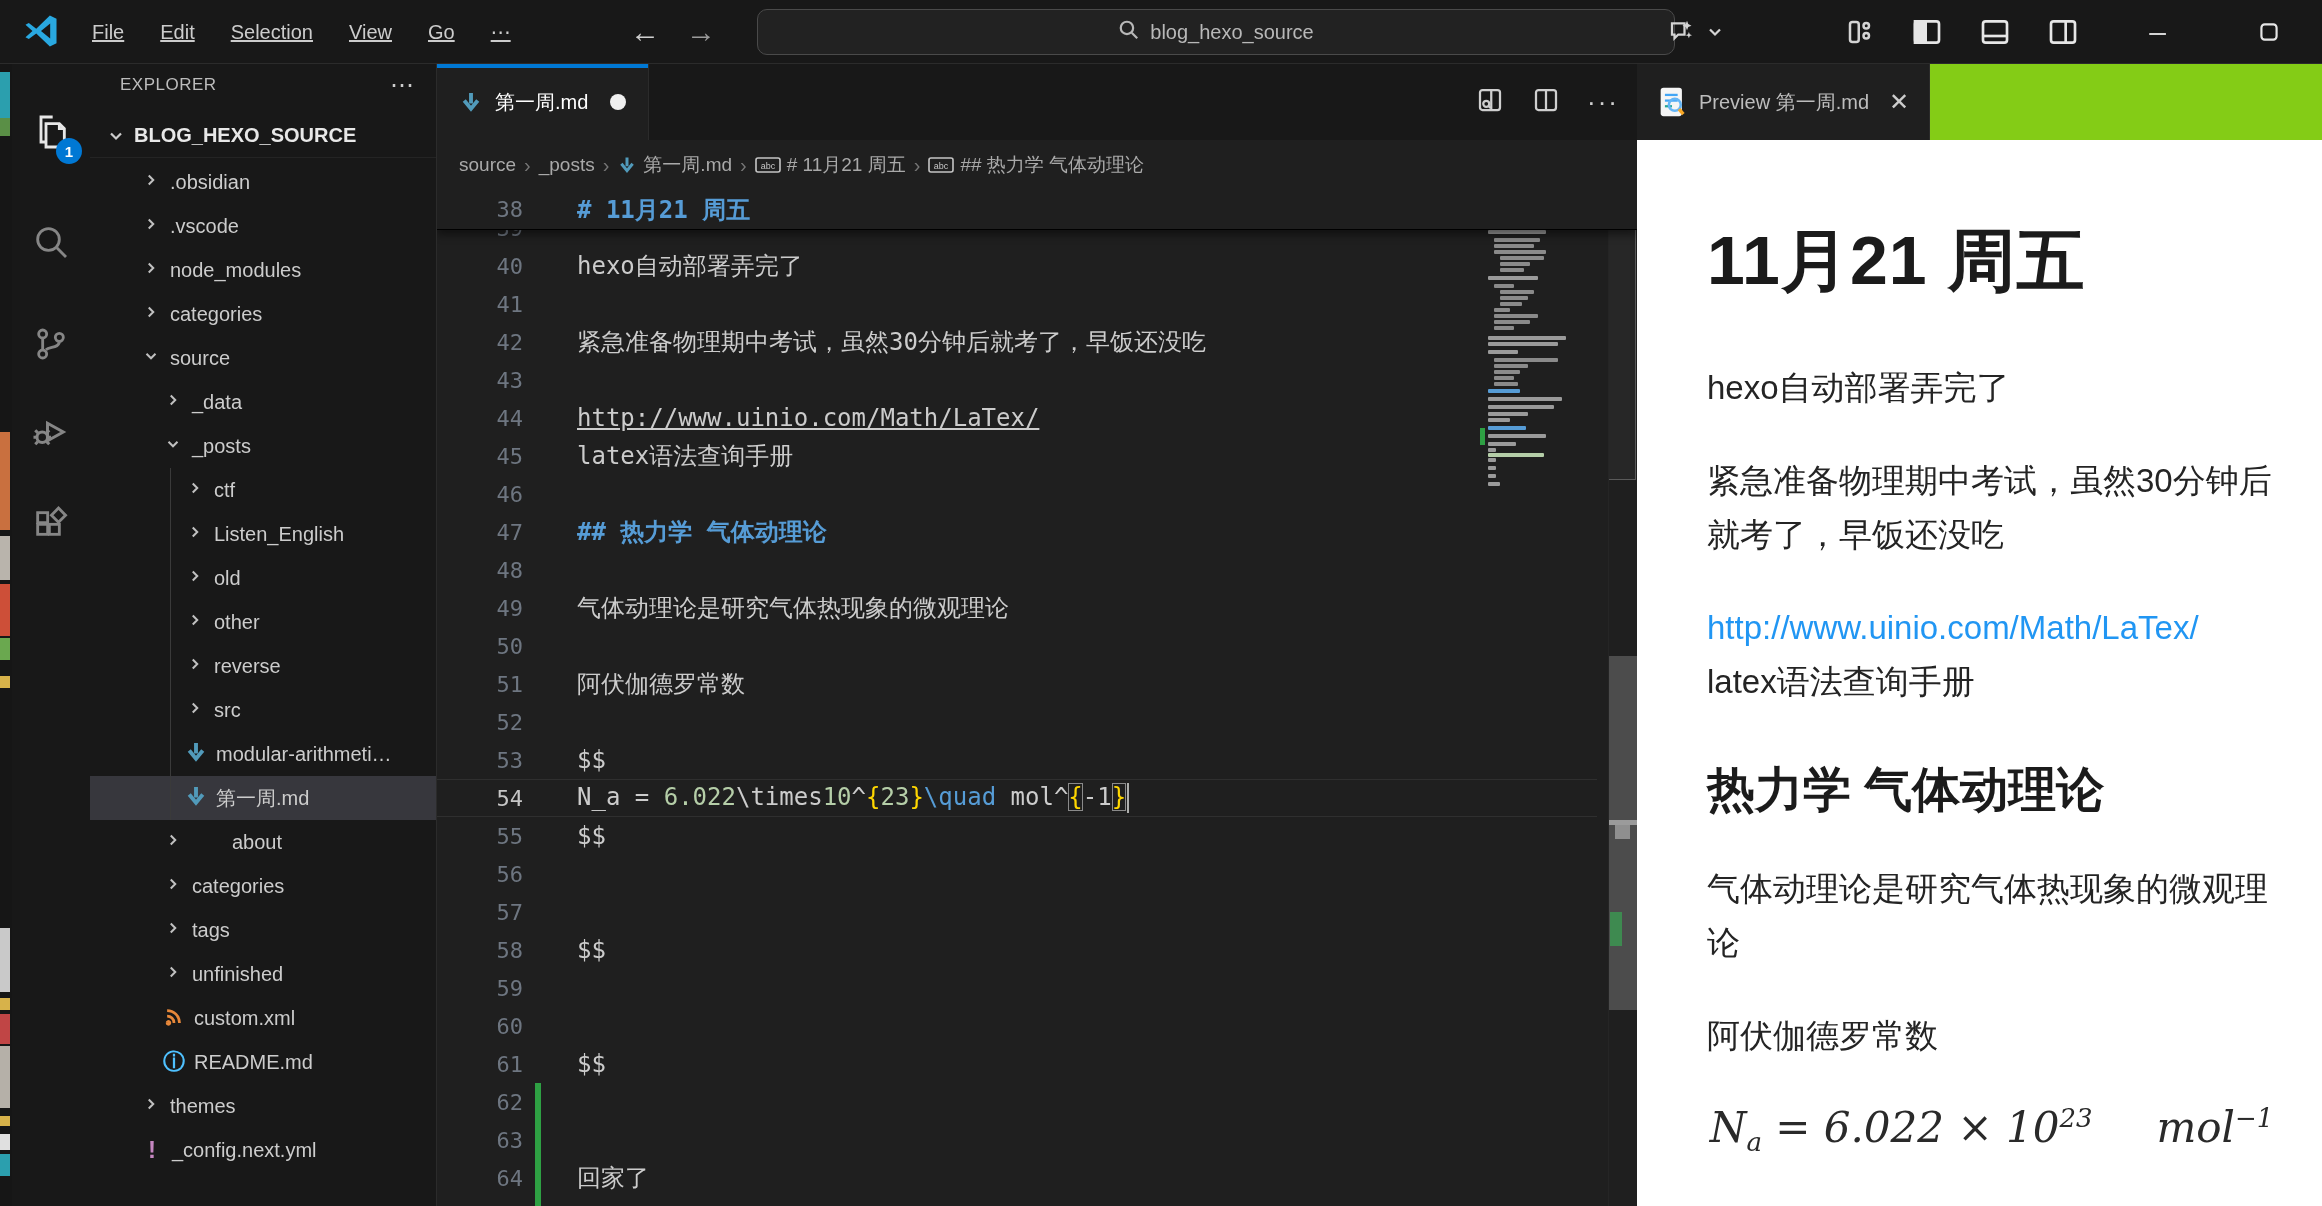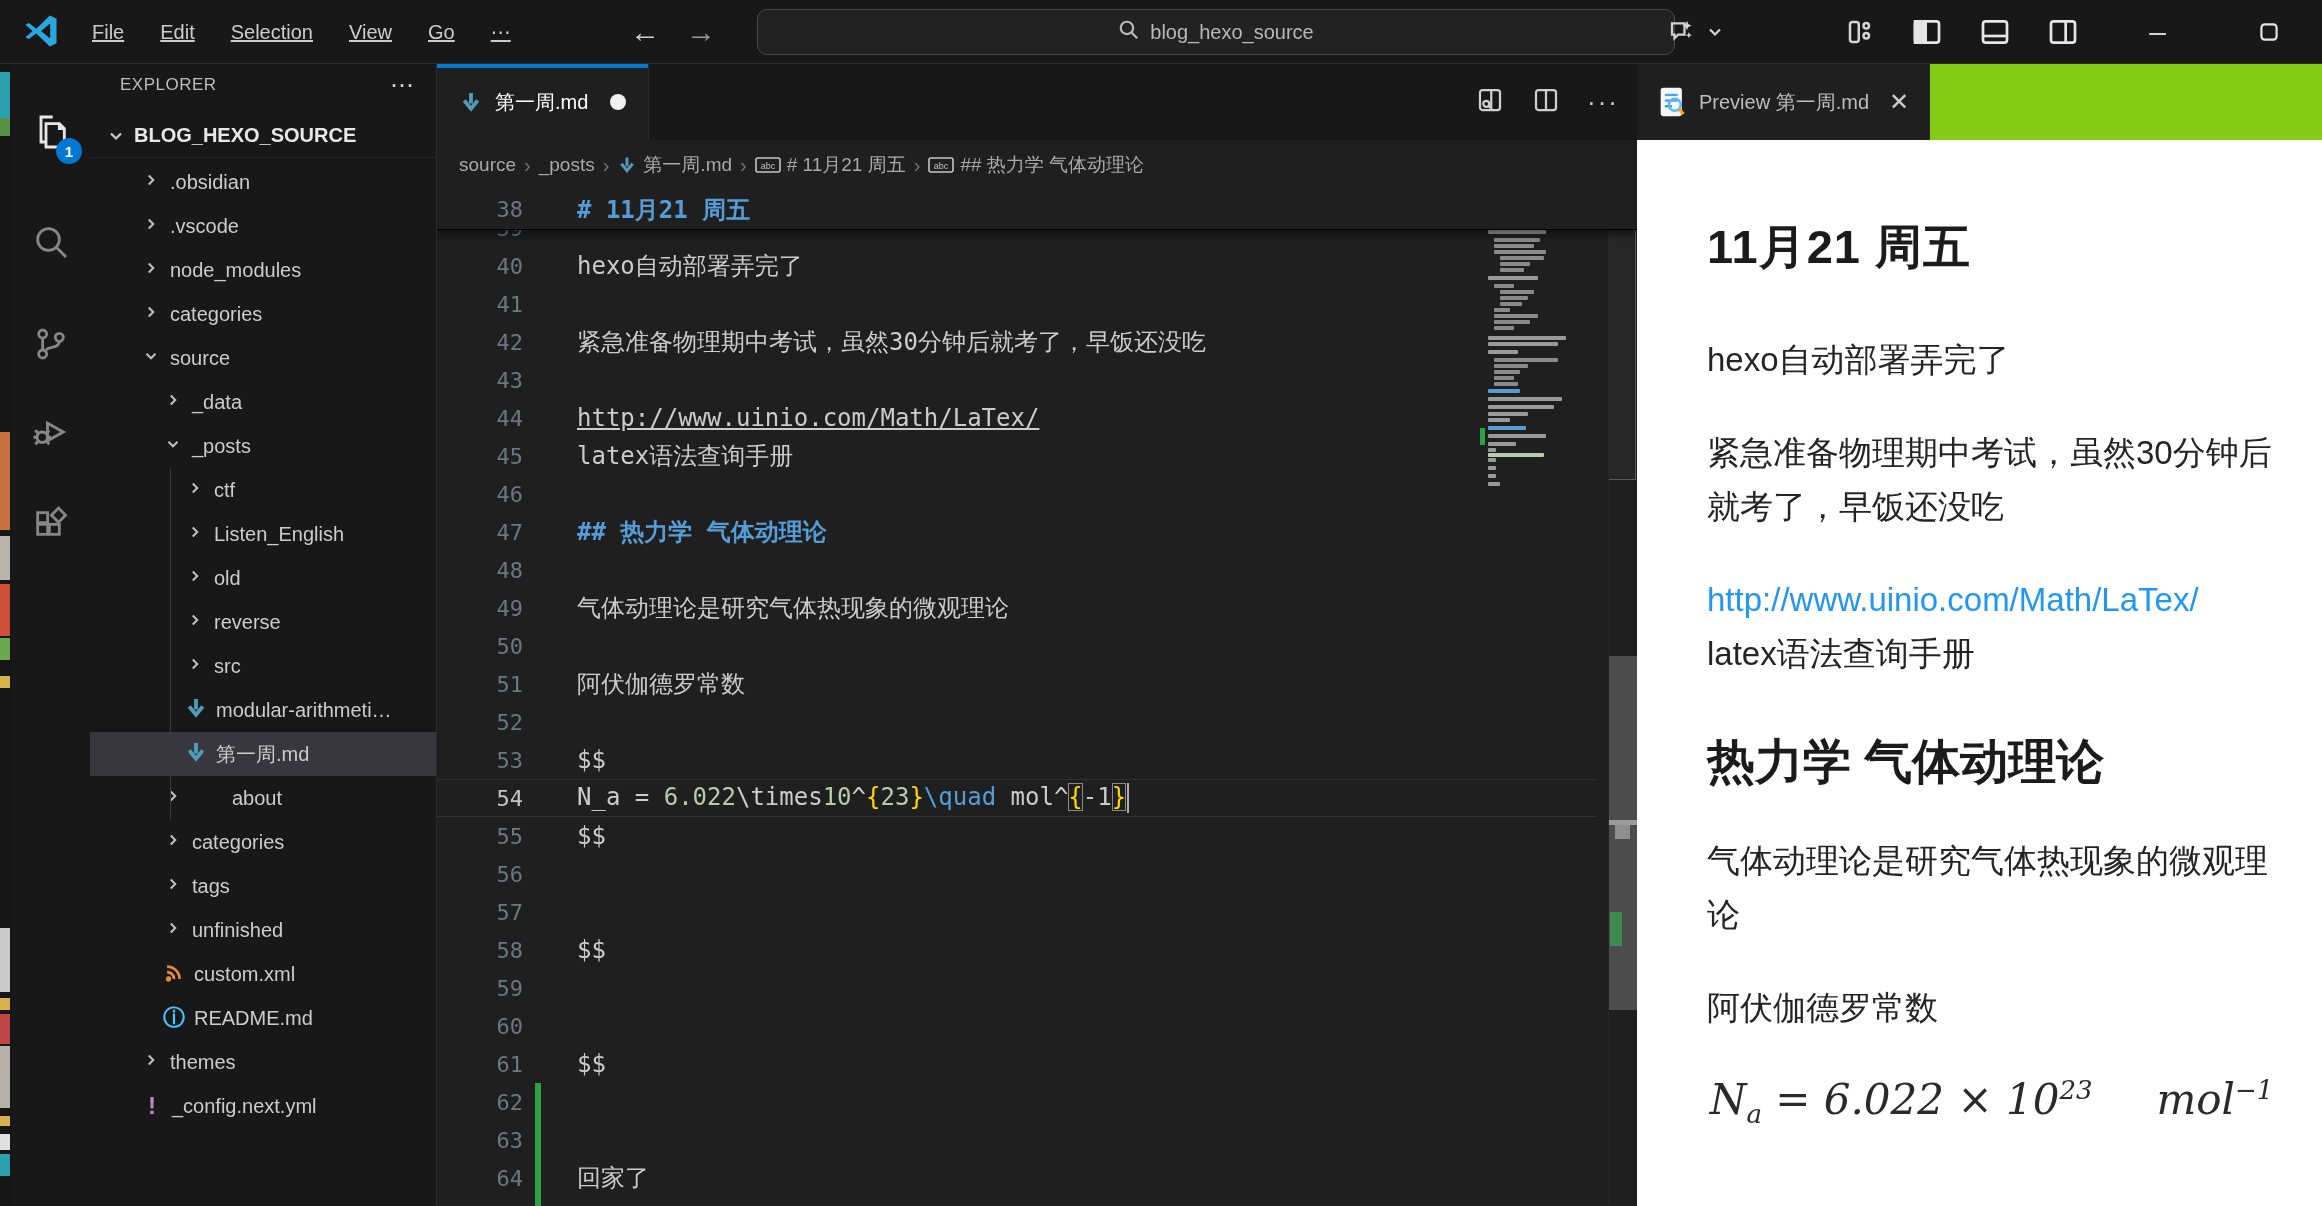--- a/index.html
+++ b/index.html
@@ -80,21 +80,21 @@
   .sc-knob { position:absolute; left:6px; top:635px; width:15px; height:14px; background:#8f8f8f; }
   .sc-green { position:absolute; left:1px; top:722px; width:12px; height:34px; background:#3e8a50; }
 
   
   .preview { position:absolute; left:1637px; top:64px; width:685px; height:1142px; background:#181818; }
   .pv-tabbar { position:absolute; left:0; top:0; width:100%; height:76px; background:#84cc16; display:flex; }
   .pv-tab { height:76px; background:#1f1f1f; display:flex; align-items:center; gap:12px; padding:0 20px; border-right:1px solid #2b2b2b; }
   .pv-title { color:#bdbdbd; font-size:20px; }
   .pv-close { color:#cccccc; font-size:24px; margin-left:8px; }
   .pv-content { position:absolute; left:0; top:76px; width:100%; height:1066px; background:#ffffff; color:#242424; padding:60px 46px 0 70px; overflow:hidden; }
-  .pv-content h1 { font-size:47px; color:#1b1b1b; letter-spacing:1px; margin:16px 0 54px 0; font-weight:bold; }
+  .pv-content h1 { font-size:68px; color:#1b1b1b; letter-spacing:1px; margin:16px 0 54px 0; font-weight:bold; }
   .pv-content h2 { font-size:48px; color:#1b1b1b; margin:50px 0 40px 0; font-weight:bold; }
   .pv-content p { font-size:33px; line-height:1.62; margin:0 0 40px 0; }
   .pv-content a { color:#2196f3; text-decoration:none; }
   .formula { font-family:"DejaVu Serif","Liberation Serif",serif; font-style:italic; font-size:42px; text-align:center; color:#2a2a2a; margin:14px 0 56px 0; }
   .formula sup { font-size:26px; } .formula sub { font-size:26px; }
   .fq { display:inline-block; width:64px; }
 </style>
 </head>
 <body>
 
@@ -295,20 +295,26 @@
           <span class="chev"><svg width="18" height="18" viewBox="0 0 16 16" fill="none" stroke="#c0c0c0" stroke-width="1.8">
               <polyline points="6,4 10,8 6,12"></polyline>
             </svg></span>
           <span>Listen_English</span>
         </div>
         <div class="tree-item" style="padding-left: 94px;">
           <span class="chev"><svg width="18" height="18" viewBox="0 0 16 16" fill="none" stroke="#c0c0c0" stroke-width="1.8">
               <polyline points="6,4 10,8 6,12"></polyline>
             </svg></span>
           <span>old</span>
+        </div>
+        <div class="tree-item" style="padding-left: 94px;">
+          <span class="chev"><svg width="18" height="18" viewBox="0 0 16 16" fill="none" stroke="#c0c0c0" stroke-width="1.8">
+              <polyline points="6,4 10,8 6,12"></polyline>
+            </svg></span>
+          <span>other</span>
         </div>
         <div class="tree-item" style="padding-left: 94px;">
           <span class="chev"><svg width="18" height="18" viewBox="0 0 16 16" fill="none" stroke="#c0c0c0" stroke-width="1.8">
               <polyline points="6,4 10,8 6,12"></polyline>
             </svg></span>
           <span>reverse</span>
         </div>
         <div class="tree-item" style="padding-left: 94px;">
           <span class="chev"><svg width="18" height="18" viewBox="0 0 16 16" fill="none" stroke="#c0c0c0" stroke-width="1.8">
               <polyline points="6,4 10,8 6,12"></polyline>

